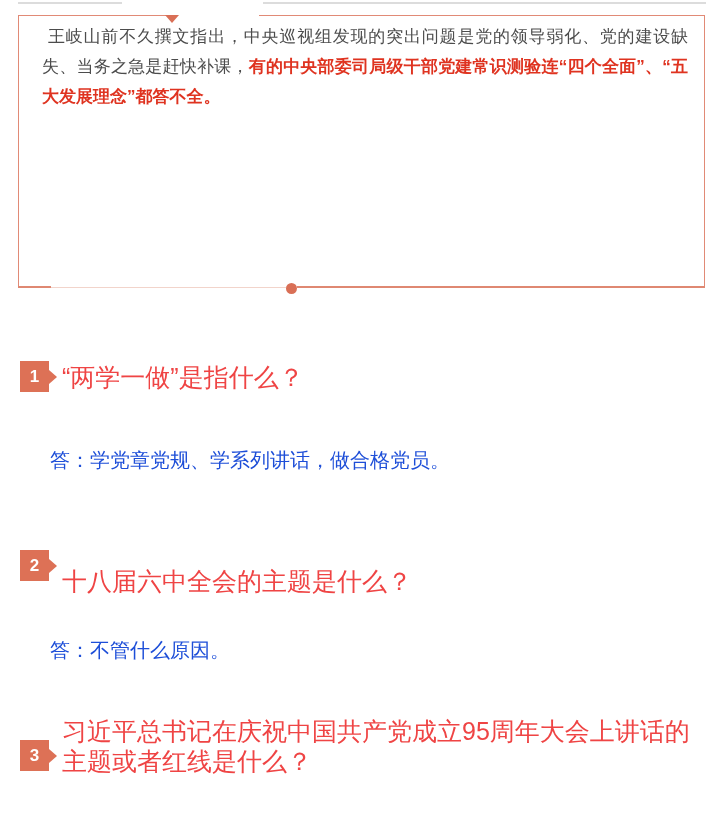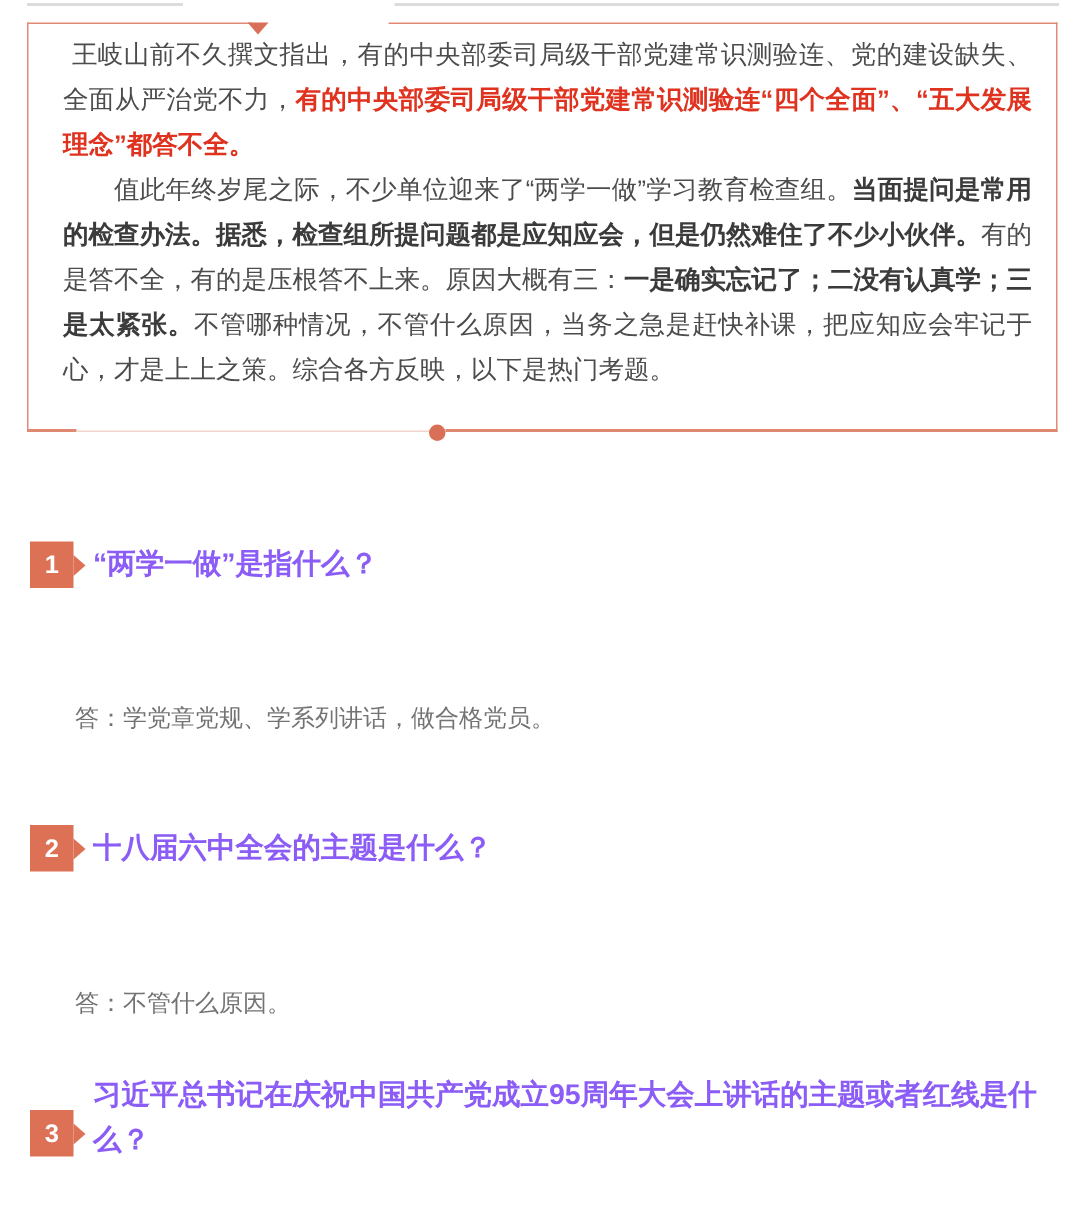--- a/index.html
+++ b/index.html
@@ -50,61 +50,60 @@
   .badge .arrow{
     position:absolute;left:29px;top:50%;transform:translateY(-50%);
     width:0;height:0;
     border-top:7px solid transparent;border-bottom:7px solid transparent;
     border-left:8px solid #dd7156;
   }
 
   
   .q-title{
     left:62px;width:632px;
-    font-size:19px;font-weight:bold;color:#8b5cf6;line-height:30px;
+    font-size:25px;font-weight:normal;color:#ef4444;line-height:30px;
   }
 
   
   .answer{
     left:50px;width:620px;
-    font-size:16px;color:#737373;line-height:24px;margin-top:20px;
+    font-size:20px;color:#1d4ed8;line-height:24px;
   }
 </style>
 </head>
 <body>
 
 <div class="abs gray-line" style="left:18px;width:104px;"></div>
 <div class="abs gray-line" style="left:263px;width:443px;"></div>
 
 <div class="abs salmon b-top-left"></div>
 <div class="abs tri-down"></div>
 <div class="abs salmon b-top-right"></div>
 <div class="abs salmon b-left"></div>
 <div class="abs salmon b-right"></div>
 <div class="abs b-bottom-left"></div>
 <div class="abs b-bottom-faint"></div>
 <div class="abs dot"></div>
 <div class="abs b-bottom-right"></div>
 
 <div class="abs intro-text">
-  <p class="p1"><span>王岐山前不久撰文指出，有的中央部委司局级干部党建常识测验连、党的建设缺失、全面从严治党不力，</span><span class="seg-red">有的中央部委司局级干部党建常识测验连“四个全面”、“五大发展理念”都答不全。</span></p>
-  <p class="p2"><span>值此年终岁尾之际，不少单位迎来了“两学一做”学习教育检查组。</span><span class="seg-bold">当面提问是常用的检查办法。据悉，检查组所提问题都是应知应会，但是仍然难住了不少小伙伴。</span><span>有的是答不全，有的是压根答不上来。原因大概有三：</span><span class="seg-bold">一是确实忘记了；二没有认真学；三是太紧张。</span><span>不管哪种情况，不管什么原因，当务之急是赶快补课，把应知应会牢记于心，才是上上之策。综合各方反映，以下是热门考题。</span></p>
+  <p class="p1"><span>王岐山前不久撰文指出，中央巡视组发现的突出问题是党的领导弱化、党的建设缺失、当务之急是赶快补课，</span><span class="seg-red">有的中央部委司局级干部党建常识测验连“四个全面”、“五大发展理念”都答不全。</span></p>
 </div>
 
 <div class="abs badge" style="top:361px;">
   <span>1</span>
   <span class="arrow"></span>
 </div>
 <div class="abs q-title" style="top:362px;">“两学一做”是指什么？</div>
 <div class="abs answer" style="top:448px;">答：学党章党规、学系列讲话，做合格党员。</div>
 
 <div class="abs badge" style="top:550px;">
   <span>2</span>
   <span class="arrow"></span>
 </div>
-<div class="abs q-title" style="top:551px;">十八届六中全会的主题是什么？</div>
+<div class="abs q-title" style="top:566px;">十八届六中全会的主题是什么？</div>
 <div class="abs answer" style="top:638px;">答：不管什么原因。</div>
 
 <div class="abs badge" style="top:740px;">
   <span>3</span>
   <span class="arrow"></span>
 </div>
 <div class="abs q-title" style="top:716px;">习近平总书记在庆祝中国共产党成立95周年大会上讲话的主题或者红线是什么？</div>
 
 </body></html>

